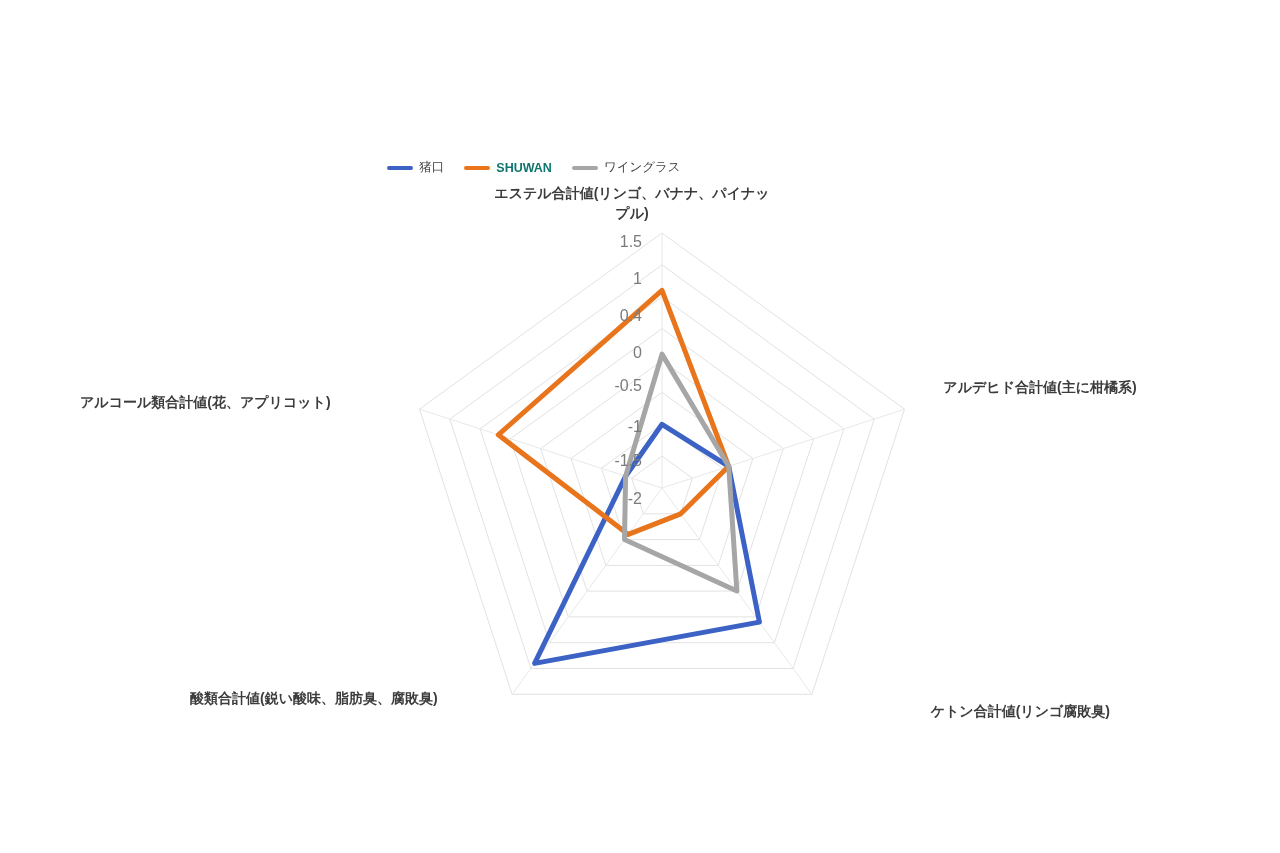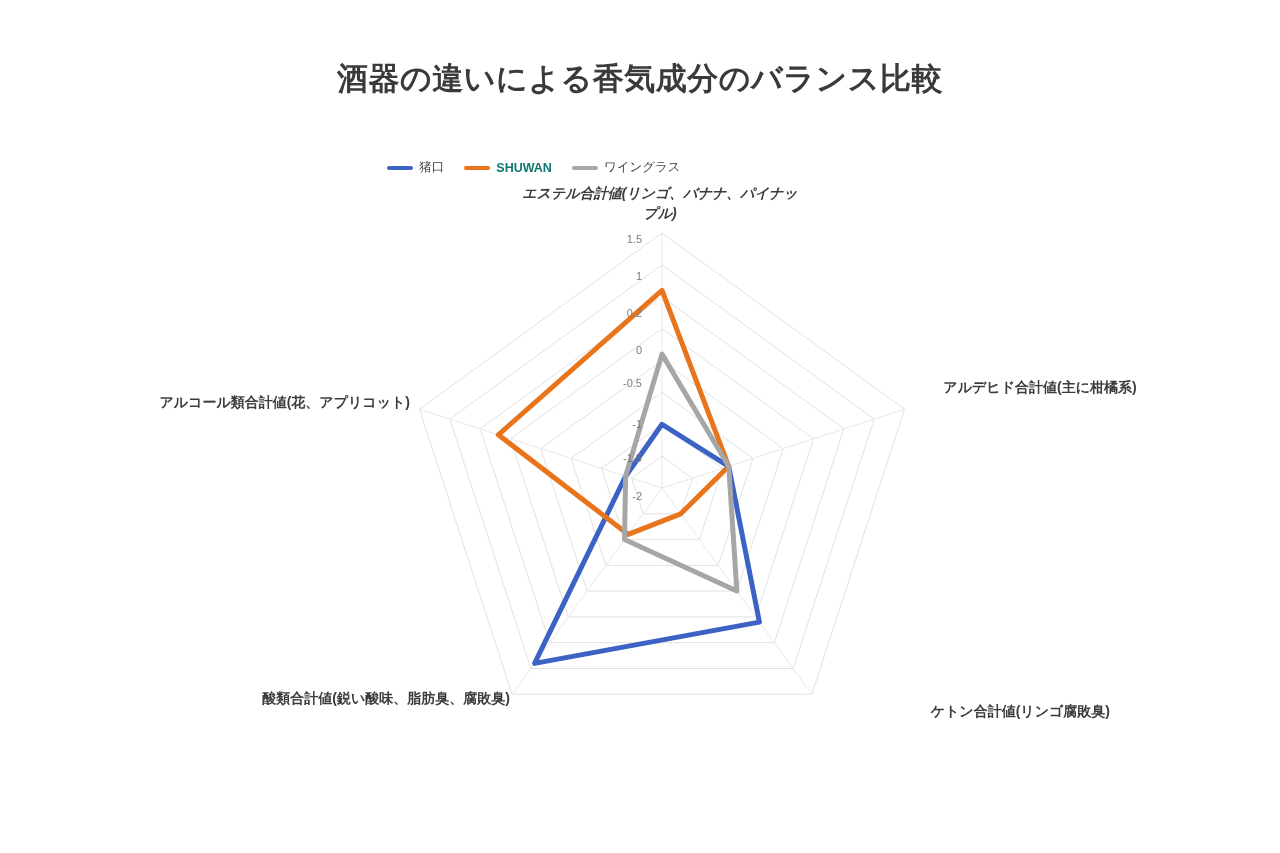--- a/index.html
+++ b/index.html
@@ -64,40 +64,39 @@
     color: #0f766e;
   }
   .axis-label {
     position: absolute;
     font-size: 14px;
     font-weight: bold;
     color: #3c3c3c;
     line-height: 1.45;
     text-align: center;
   }
-  #axis-label-0 { left: 520px; top: 183px; width: 280px; font-style: italic; }
+  #axis-label-0 { left: 492px; top: 183px; width: 280px; }
   #axis-label-1 { left: 880px; top: 377px; width: 320px; text-align: center; }
   #axis-label-2 { left: 790px; top: 701px; width: 320px; text-align: right; }
-  #axis-label-3 { left: 190px; top: 688px; width: 320px; text-align: right; }
-  #axis-label-4 { left: 80px; top: 392px; width: 330px; text-align: right; }
+  #axis-label-3 { left: 190px; top: 688px; width: 320px; text-align: left; }
+  #axis-label-4 { left: 80px; top: 392px; width: 330px; text-align: left; }
   .tick-label {
     position: absolute;
-    font-size: 11px;
+    font-size: 16px;
     color: #7b7b7b;
     text-align: right;
     width: 40px;
   }
   svg { display: block; }
 </style>
 </head>
 <body>
 
 <div id="chart-root">
 
-  <div id="chart-title">酒器の違いによる香気成分のバランス比較</div>
 
   <div id="legend">
     <div class="legend-item">
       <span class="legend-swatch" style="background:#3b62c4;"></span>
       <span class="legend-label">猪口</span>
     </div>
     <div class="legend-item">
       <span class="legend-swatch" style="background:#e8741c;"></span>
       <span class="legend-label bold">SHUWAN</span>
     </div>
@@ -108,21 +107,21 @@
   </div>
 
   <div class="axis-label" id="axis-label-0">エステル合計値(リンゴ、バナナ、パイナップル)</div>
   <div class="axis-label" id="axis-label-1">アルデヒド合計値(主に柑橘系)</div>
   <div class="axis-label" id="axis-label-2">ケトン合計値(リンゴ腐敗臭)</div>
   <div class="axis-label" id="axis-label-3">酸類合計値(鋭い酸味、脂肪臭、腐敗臭)</div>
   <div class="axis-label" id="axis-label-4">アルコール類合計値(花、アプリコット)</div>
 
   <div class="tick-label" style="left:602px; top:233px;">1.5</div>
   <div class="tick-label" style="left:602px; top:270px;">1</div>
-  <div class="tick-label" style="left:602px; top:307px;">0.2</div>
+  <div class="tick-label" style="left:602px; top:307px;">0.4</div>
   <div class="tick-label" style="left:602px; top:344px;">0</div>
   <div class="tick-label" style="left:602px; top:377px;">-0.5</div>
   <div class="tick-label" style="left:602px; top:418px;">-1</div>
   <div class="tick-label" style="left:602px; top:452px;">-1.5</div>
   <div class="tick-label" style="left:602px; top:490px;">-2</div>
 
   <svg id="radar-svg" width="1280" height="853">
     <g id="grid-layer">
         <polygon points="662.0,233.0 904.5,409.2 811.9,694.3 512.1,694.3 419.5,409.2" fill="none" stroke="#e2e2e2" stroke-width="1"></polygon>
         <polygon points="662.0,264.9 874.2,419.1 793.1,668.5 530.9,668.5 449.8,419.1" fill="none" stroke="#e2e2e2" stroke-width="1"></polygon>

